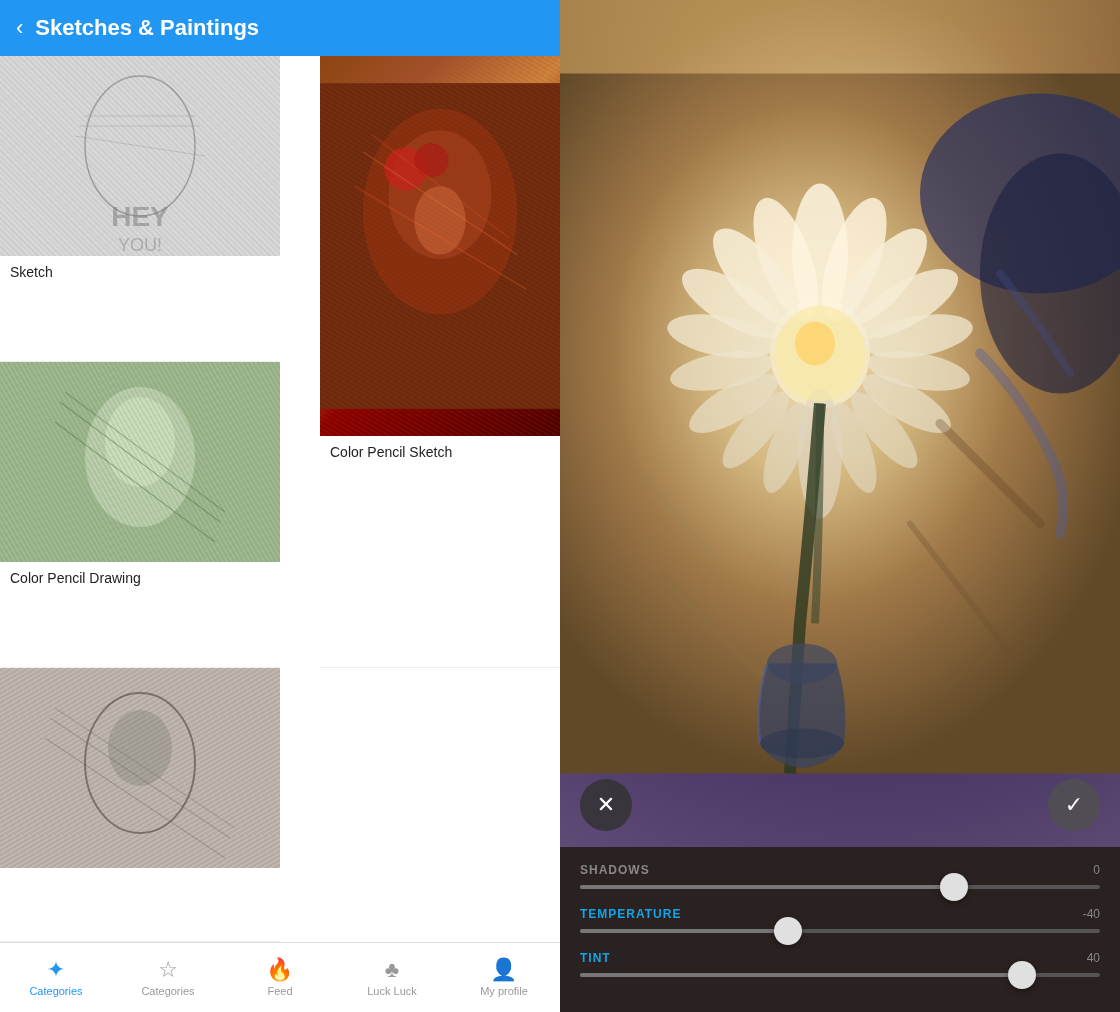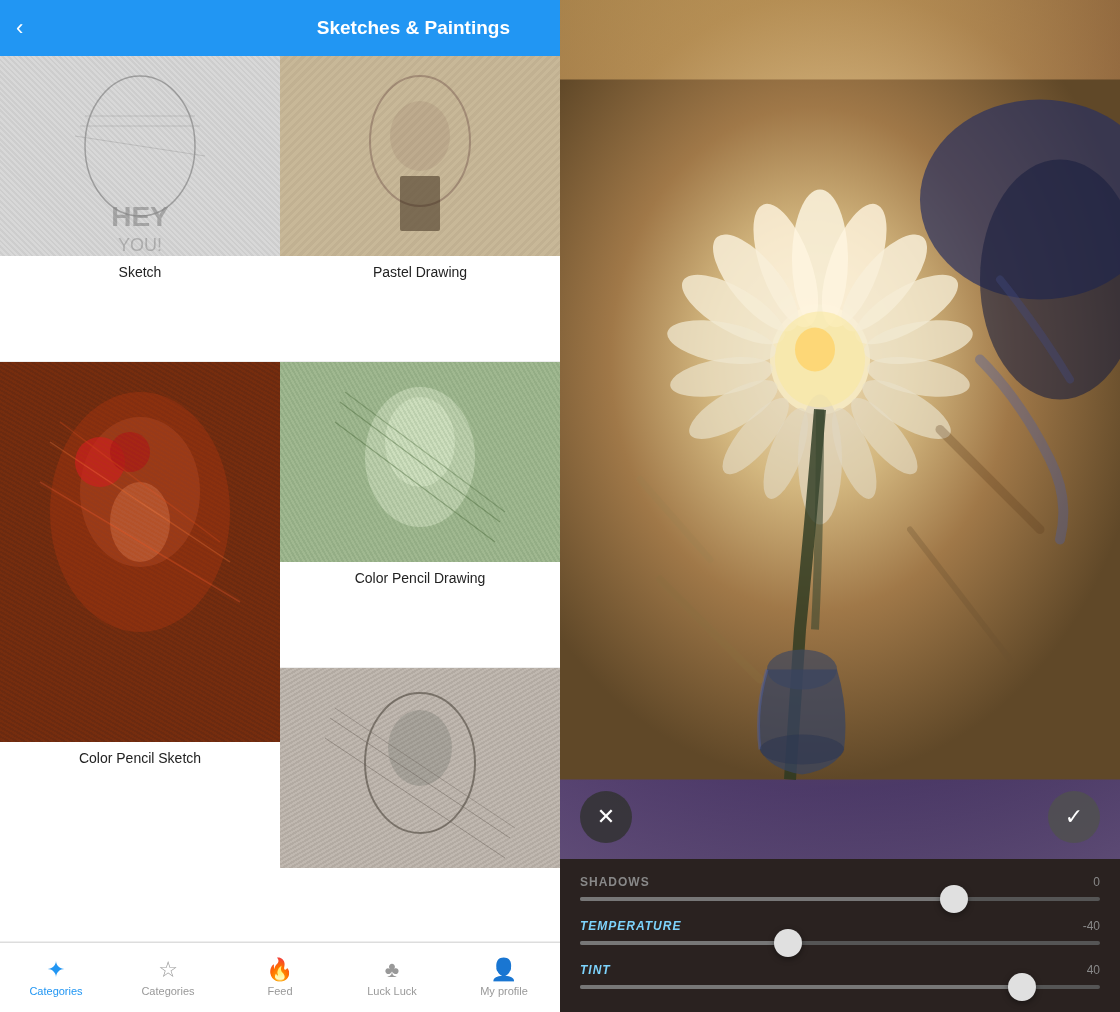--- a/index.html
+++ b/index.html
@@ -32,34 +32,33 @@
       color: white;
       font-size: 22px;
       cursor: pointer;
       margin-right: 12px;
       background: none;
       border: none;
       line-height: 1;
     }
     .header-title {
       color: white;
-      font-size: 19px;
+      font-size: 22px;
       font-weight: 600;
       flex: 1;
-      text-align: right;
+      text-align: left;
       margin-right: 34px;
     }
 
     .grid-container {
       flex: 1;
       overflow-y: auto;
       display: grid;
       grid-template-columns: 1fr 1fr;
       gap: 0;
-      text-align: center;
     }
 
     .item-label {
       padding: 8px 10px;
       font-size: 14px;
       color: #222;
       background: #fff;
     }
 
     .demo-badge {
@@ -238,39 +237,39 @@
       color: white;
     }
     .btn-confirm {
       background: rgba(80,80,80,0.85);
       color: white;
     }
 
     
     .sliders-section {
       background: #2a2220;
-      padding: 16px 20px 8px;
+      padding: 16px 20px 20px;
       flex-shrink: 0;
     }
 
     .slider-row {
       margin-bottom: 18px;
     }
     .slider-header {
       display: flex;
       justify-content: space-between;
       margin-bottom: 8px;
     }
     .slider-name {
       font-size: 12px;
       font-weight: 600;
       letter-spacing: 1px;
       color: #888;
     }
-    .slider-name.yellow { color: #7dd3fc; font-style: italic; }
+    .slider-name.yellow { color: #0ea5e9; }
     .slider-value {
       font-size: 12px;
       color: #888;
     }
 
     .slider-track {
       position: relative;
       height: 4px;
       background: #555;
       border-radius: 2px;
@@ -325,33 +324,22 @@
           <line x1="85" y1="60" x2="195" y2="60" stroke="#999" stroke-width="0.8" opacity="0.5"></line>
           <line x1="80" y1="70" x2="200" y2="70" stroke="#999" stroke-width="0.8" opacity="0.5"></line>
           <line x1="75" y1="80" x2="205" y2="100" stroke="#999" stroke-width="0.8" opacity="0.5"></line>
           <text x="140" y="170" fill="#888" font-size="28" text-anchor="middle" font-weight="bold" opacity="0.6">HEY</text>
           <text x="140" y="195" fill="#888" font-size="18" text-anchor="middle" opacity="0.5">YOU!</text>
         </svg>
       </div>
       <div class="item-label">Sketch</div>
     </div>
 
-    <div class="grid-cell">
-      <div class="img-pastel">
-        <svg width="100%" height="100%" viewBox="0 0 280 200" xmlns="http://www.w3.org/2000/svg" style="position:absolute;top:0;left:0">
-          <rect fill="#c8b898" width="280" height="200"></rect>
-          <ellipse cx="140" cy="85" rx="50" ry="65" fill="none" stroke="#8a7060" stroke-width="2" opacity="0.6"></ellipse>
-          <ellipse cx="140" cy="80" rx="30" ry="35" fill="#b09880" opacity="0.4"></ellipse>
-          <rect x="120" y="120" width="40" height="55" fill="#302010" opacity="0.5" rx="2"></rect>
-        </svg>
-      </div>
-      <div class="item-label">Pastel Drawing</div>
-    </div>
-
-    <div class="grid-cell" style="grid-row: span 2;">
+
+    <div class="grid-cell" style="grid-row: span 2; margin-left: 40px;">
       <div class="img-cpsketch" style="height:380px;">
         <svg width="100%" height="100%" viewBox="0 0 280 380" xmlns="http://www.w3.org/2000/svg" style="position:absolute;top:0;left:0">
           <rect fill="#6b2a10" width="280" height="380"></rect>
           <ellipse cx="140" cy="150" rx="90" ry="120" fill="#8B3010" opacity="0.8"></ellipse>
           <ellipse cx="140" cy="130" rx="60" ry="75" fill="#a04020" opacity="0.7"></ellipse>
           <circle cx="100" cy="100" r="25" fill="#cc2020" opacity="0.7"></circle>
           <circle cx="130" cy="90" r="20" fill="#aa1818" opacity="0.7"></circle>
           <ellipse cx="140" cy="160" rx="30" ry="40" fill="#c86840" opacity="0.6"></ellipse>
           <line x1="50" y1="80" x2="230" y2="200" stroke="#ff8040" stroke-width="1.5" opacity="0.3"></line>
           <line x1="40" y1="120" x2="240" y2="240" stroke="#ff6030" stroke-width="1.5" opacity="0.3"></line>

